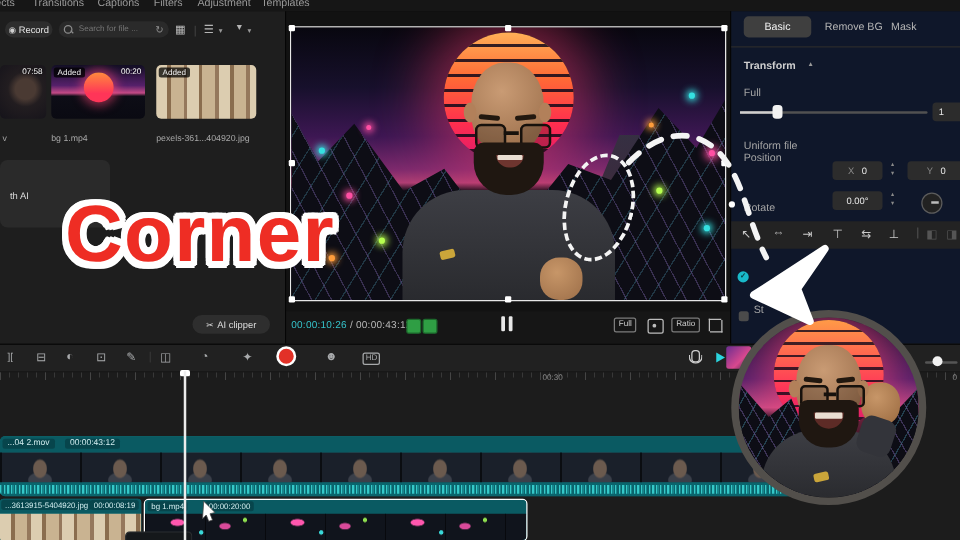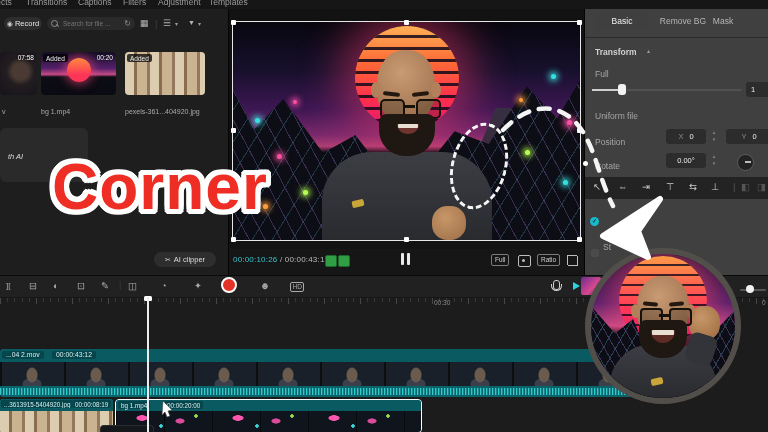--- a/index.html
+++ b/index.html
@@ -22,21 +22,21 @@
   .s-glass::after{content:'';position:absolute;left:4px;top:4px;width:3px;height:1.2px;background:#8d8d8d;transform:rotate(45deg);}
   .refresh{color:#8d8d8d;font-size:8px;flex:none;}
   .view-ic{position:absolute;top:9px;color:#b5b5b5;font-size:9px;}
   .vdiv{position:absolute;top:10px;color:#444;font-size:9px;}
   .chev{font-size:6px;color:#999;}
   .thumb{position:absolute;top:43px;height:43px;border-radius:4px;overflow:hidden;}
   .badge-added{position:absolute;left:2px;top:2px;background:rgba(0,0,0,.75);color:#eee;
     font-size:6.5px;padding:0.5px 3px;border-radius:2px;}
   .dur{position:absolute;right:3px;top:2px;color:#fff;font-size:6.5px;text-shadow:0 0 2px #000;}
   .fname{position:absolute;top:99px;color:#a8a8a8;font-size:7px;white-space:nowrap;}
-  .ai-card{left:0px;top:119px;width:88px;height:54px;background:#2a2a2a;border-radius:6px;font-style:italic;}
+  .ai-card{left:0px;top:119px;width:88px;height:54px;background:#2a2a2a;border-radius:6px;}
   .ai-card span{position:absolute;left:8px;top:24px;color:#ddd;font-size:7.5px;}
   .th1{background:radial-gradient(circle at 55% 45%,#4a3a33 0 8px,#221d20 14px,#15131a);}
   .th2{background:linear-gradient(180deg,#120f24 0%,#55206a 38%,#c44a86 52%,#0d0d16 58%,#0a0a12 100%);}
   .th2 .msun{position:absolute;left:26px;top:6px;width:24px;height:24px;border-radius:50%;
     background:linear-gradient(#ff8a3d,#ff3558 70%);box-shadow:0 0 8px 3px rgba(255,70,120,.5);}
   .th3b{background:repeating-linear-gradient(90deg,#dccdb0 0 9px,#8a6d4e 9px 12px,#c9b391 12px 22px,#95785c 22px 25px);}
   
   .preview-panel{left:229px;top:9px;width:355px;height:266px;background:#121212;border-right:1px solid #050505;}
   .pv-video{left:233px;top:22px;width:347px;height:218px;overflow:hidden;background:#08070f;
     outline:1.5px solid rgba(255,255,255,.9);}
@@ -81,21 +81,21 @@
     font-size:6.5px;padding:1px 3px;line-height:8px;}
   .cam-ic{position:absolute;width:11px;height:10px;border:1.3px solid #bdbdbd;border-radius:2px;}
   .cam-ic::after{content:'';position:absolute;left:3px;top:2.5px;width:3px;height:3px;border-radius:50%;background:#bdbdbd;}
   .fs-ic{position:absolute;width:11px;height:11px;}
   .fs-ic::before,.fs-ic::after{content:'';position:absolute;width:9px;height:9px;}
   .fs-ic::before{left:0;top:0;border-left:1.5px solid #bdbdbd;border-top:1.5px solid #bdbdbd;}
   .fs-ic::after{right:0;bottom:0;border-right:1.5px solid #bdbdbd;border-bottom:1.5px solid #bdbdbd;}
   .ai-clip{left:154px;top:252px;width:62px;height:15px;background:#2e2e2e;border-radius:8px;
     display:flex;align-items:center;justify-content:center;gap:3px;color:#ddd;font-size:7.5px;z-index:3;}
   
-  .inspector{left:585px;top:9px;width:183px;height:266px;background:#404040;}
+  .inspector{left:585px;top:9px;width:183px;height:266px;background:#0f172a;}
   .tab{position:absolute;top:4px;height:17px;line-height:17px;font-size:8.5px;color:#b5b5b5;text-align:center;}
   .tab.active{background:#3f3f3f;border-radius:4px;color:#f2f2f2;}
   .insp-div{position:absolute;left:0;top:28px;width:183px;height:1px;background:#2b2b2b;}
   .lab{position:absolute;font-size:8.5px;color:#cfcfcf;}
   .lab.dim{color:#a5a5a5;}
   .slider-track{position:absolute;left:7px;top:80px;width:150px;height:2px;background:#515151;border-radius:1px;}
   .slider-fill{position:absolute;left:7px;top:80px;width:30px;height:2px;background:#cfcfcf;}
   .slider-knob{position:absolute;left:33px;top:75px;width:8px;height:11px;background:#f2f2f2;border-radius:3px;}
   .valbox{position:absolute;background:#2c2c2c;border-radius:3px;color:#e8e8e8;font-size:7.5px;
     height:15px;line-height:15px;overflow:hidden;white-space:nowrap;}
@@ -331,21 +331,21 @@
     <span class="lab" style="left:62px;top:38px;font-size:6px;color:#9a9a9a">▴</span>
 
     <span class="lab dim" style="left:10px;top:60px">Full</span>
     <div class="slider-track"></div>
     <div class="slider-fill"></div>
     <div class="slider-knob"></div>
     <div class="valbox" style="left:161px;top:73px;width:26px;padding-left:5px">1</div>
 
     <span class="lab dim" style="left:10px;top:102px">Uniform file</span>
 
-    <span class="lab dim" style="left:10px;top:128px">Position</span>
+    <span class="lab dim" style="left:10px;top:112px">Position</span>
     <div class="valbox" style="left:81px;top:120px;width:40px;text-align:center">
       <span class="k">X</span><span>0</span>
     </div>
     <div class="stepper" style="left:124px;top:120px">
       <div>▴</div>
       <div>▾</div>
     </div>
     <div class="valbox" style="left:141px;top:120px;width:46px;text-align:center">
       <span class="k">Y</span><span>0</span>
     </div>

